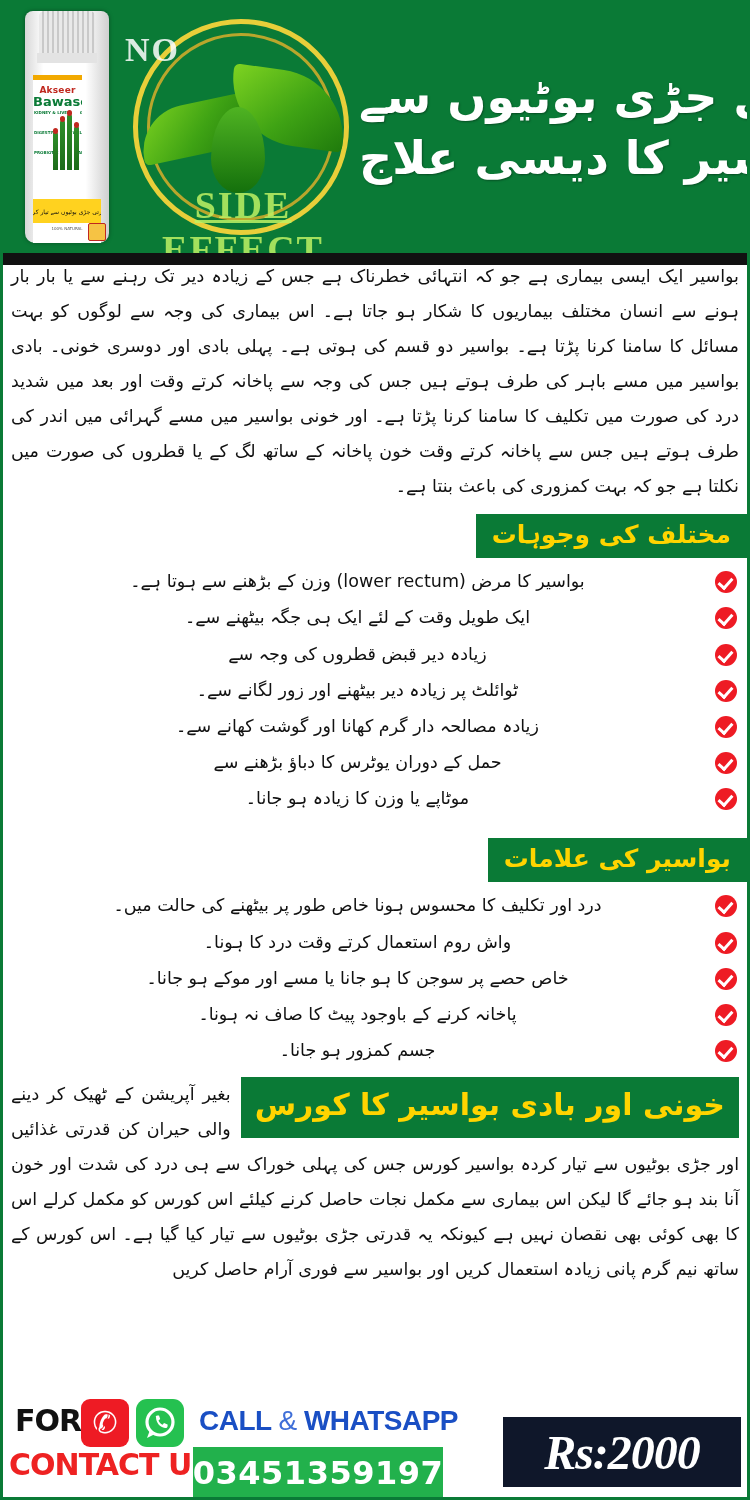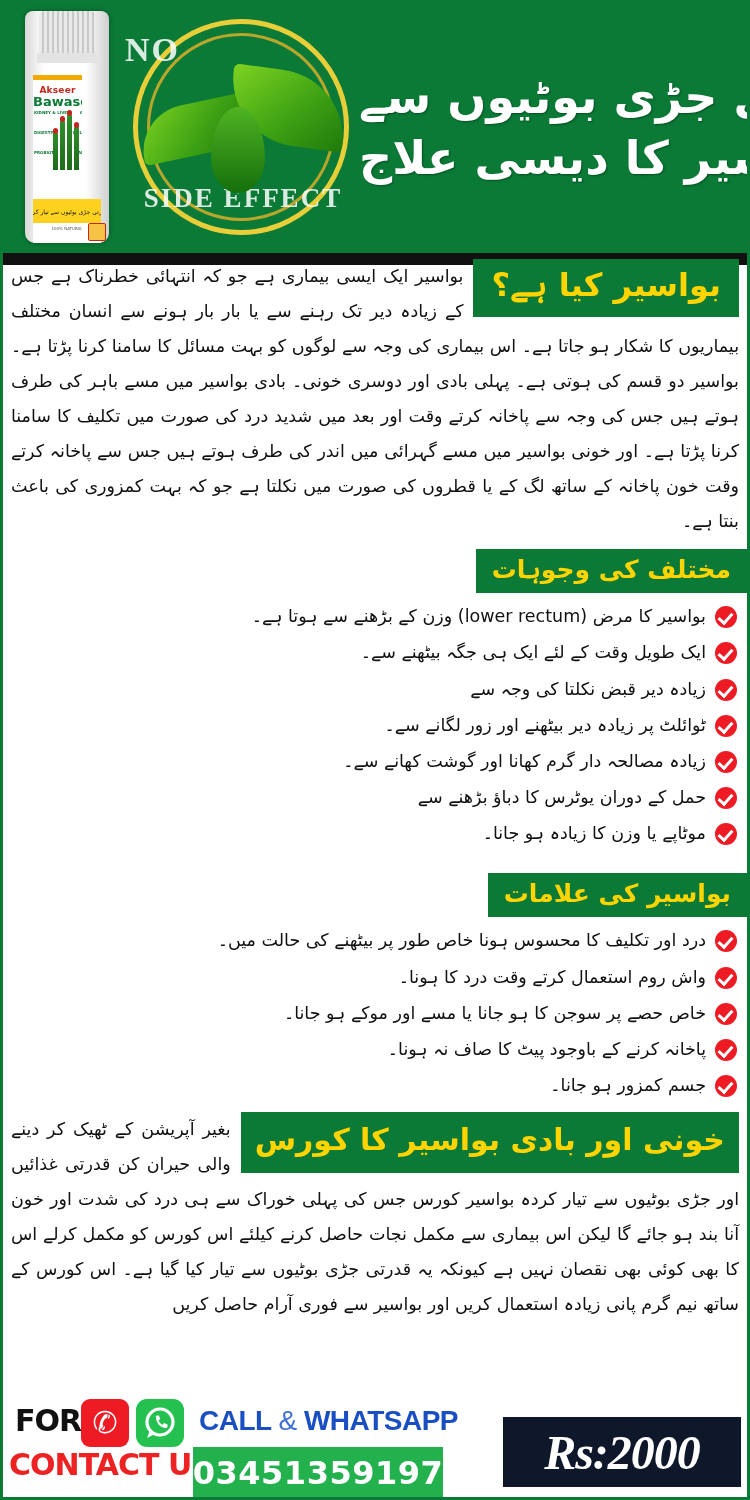--- a/index.html
+++ b/index.html
@@ -90,22 +90,22 @@
     position:absolute;left:22px;top:22px;width:188px;height:188px;border-radius:50%;
     border:3px solid #b9a62c;box-sizing:border-box;
   }
   .badge-text-top{
     position:absolute;left:0;top:20px;width:236px;text-align:left;
     color:#ffffff;font-size:34px;font-weight:bold;font-family:"Liberation Serif",serif;
     letter-spacing:2px;opacity:.85;
   }
   .badge-text-bottom{
     position:absolute;left:0;top:172px;width:236px;text-align:center;
-    color:#ffffff;font-size:27px;font-weight:bold;font-family:"Liberation Serif",serif;
-    letter-spacing:2px;opacity:.85;
+    color:#bef264;font-size:38px;font-weight:bold;font-family:"Liberation Serif",serif;
+    letter-spacing:2px;opacity:.85;text-decoration:underline;
   }
   .leaf{
     position:absolute;background:linear-gradient(135deg,#7ed321 0%,#3fa314 55%,#1f7a0c 100%);
   }
   .leaf.left{
     left:14px;top:92px;width:112px;height:52px;
     border-radius:52px 6px 52px 6px;transform:rotate(-12deg);
   }
   .leaf.right{
     left:104px;top:60px;width:118px;height:74px;
@@ -158,21 +158,21 @@
   }
   .ckmark{
     flex:0 0 auto;width:22px;height:22px;border-radius:50%;
     background:#ee1b24;position:relative;margin-left:9px;margin-top:3px;
   }
   .ckmark::before{
     content:"";position:absolute;left:6px;top:4px;width:6px;height:11px;
     border:solid #ffffff;border-width:0 3px 3px 0;transform:rotate(42deg);
   }
   .li-text{
-    flex:1 1 auto;direction:rtl;text-align:right;color:#111;
+    flex:1 1 auto;direction:rtl;text-align:center;color:#111;
     font-size:17.5px;line-height:1.55;
   }
 
   
   .course-wrap{position:relative;padding:4px 8px 0 8px;}
   .course-badge{
     float:right;margin:0 0 4px 10px;background:#0a7a36;color:#ffd400;
     font-weight:bold;font-size:30px;line-height:1.35;padding:8px 14px 12px 14px;
     direction:rtl;white-space:nowrap;
   }
@@ -284,39 +284,38 @@
     <div class="headline">
       <div class="l">قدرتی جڑی بوٹیوں سے</div>
       <div class="l">خونی اور بادی بواسیر کا دیسی علاج</div>
     </div>
   </div>
   <div class="header-black-bar"></div>
 
   <div class="content">
 
     <div class="intro-wrap">
-      <div class="intro-badge">بواسیر کیا ہے؟</div>
       <div class="intro-text">بواسیر ایک ایسی بیماری ہے جو کہ انتہائی خطرناک ہے جس کے زیادہ دیر تک رہنے سے یا بار بار ہونے سے انسان مختلف بیماریوں کا شکار ہو جاتا ہے۔ اس بیماری کی وجہ سے لوگوں کو بہت مسائل کا سامنا کرنا پڑتا ہے۔ بواسیر دو قسم کی ہوتی ہے۔ پہلی بادی اور دوسری خونی۔ بادی بواسیر میں مسے باہر کی طرف ہوتے ہیں جس کی وجہ سے پاخانہ کرتے وقت اور بعد میں شدید درد کی صورت میں تکلیف کا سامنا کرنا پڑتا ہے۔ اور خونی بواسیر میں مسے گہرائی میں اندر کی طرف ہوتے ہیں جس سے پاخانہ کرتے وقت خون پاخانہ کے ساتھ لگ کے یا قطروں کی صورت میں نکلتا ہے جو کہ بہت کمزوری کی باعث بنتا ہے۔</div>
     </div>
 
     <div class="sect-head-row" style="margin-top:10px;">
       <div class="sect-head">مختلف کی وجوہات</div>
     </div>
     <ul class="ck">
       <li>
         <span class="ckmark"></span>
         <span class="li-text">بواسیر کا مرض (lower rectum) وزن کے بڑھنے سے ہوتا ہے۔</span>
       </li>
       <li>
         <span class="ckmark"></span>
         <span class="li-text">ایک طویل وقت کے لئے ایک ہی جگہ بیٹھنے سے۔</span>
       </li>
       <li>
         <span class="ckmark"></span>
-        <span class="li-text">زیادہ دیر قبض نکلتا کی وجہ سے</span>
+        <span class="li-text">زیادہ دیر قبض قطروں کی وجہ سے</span>
       </li>
       <li>
         <span class="ckmark"></span>
         <span class="li-text">ٹوائلٹ پر زیادہ دیر بیٹھنے اور زور لگانے سے۔</span>
       </li>
       <li>
         <span class="ckmark"></span>
         <span class="li-text">زیادہ مصالحہ دار گرم کھانا اور گوشت کھانے سے۔</span>
       </li>
       <li>

